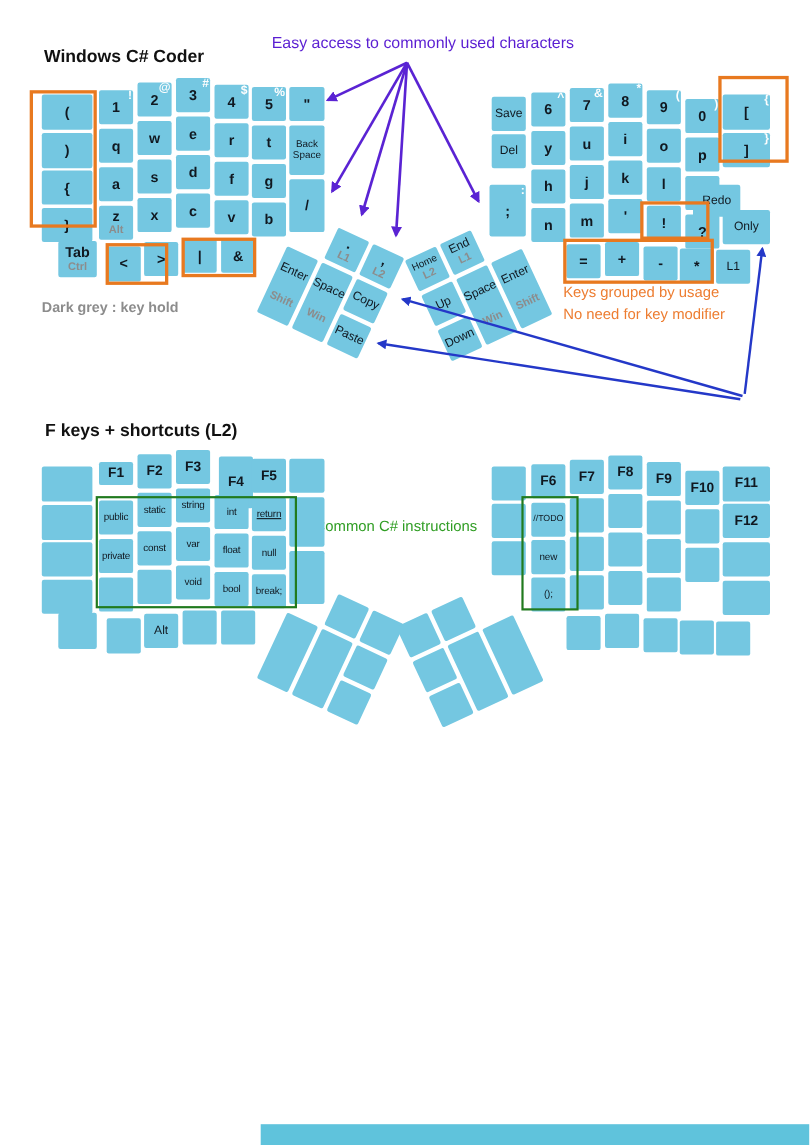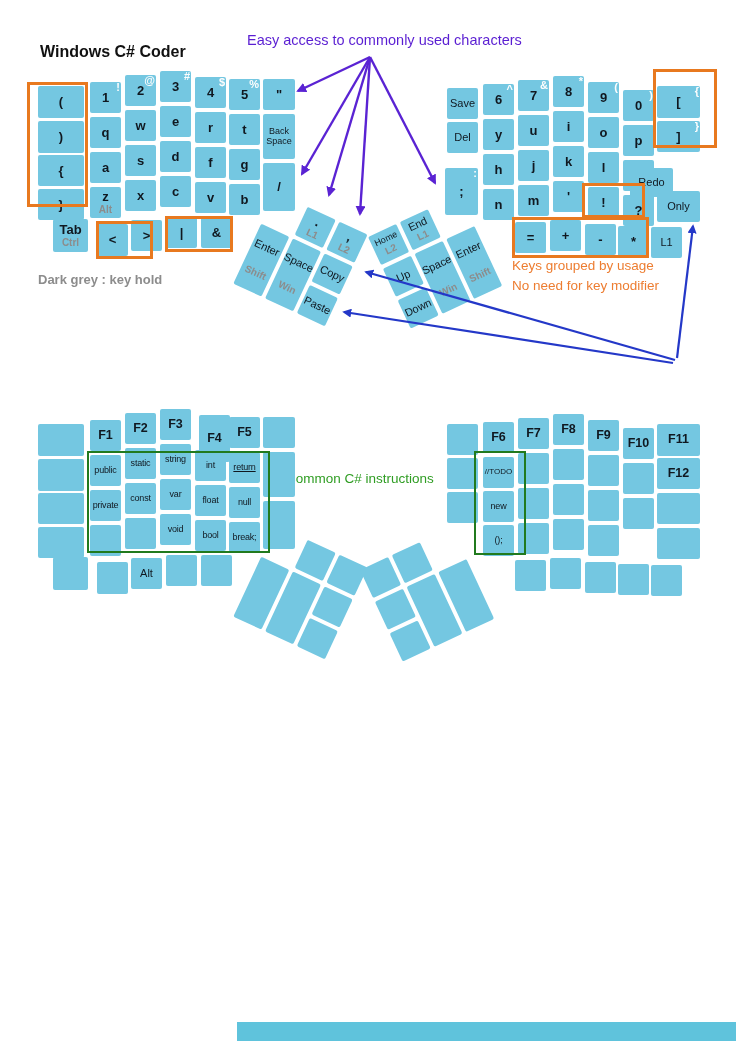--- a/index.html
+++ b/index.html
@@ -39,20 +39,21 @@
   <div class="title" style="left:40px;top:43px;">Windows C# Coder</div>
 
   <div class="ann" style="left:247px;top:32px;font-size:14.5px;color:var(--purple);">Easy access to commonly used characters</div>
 
   <div class="ann" style="left:38px;top:272px;font-size:13px;font-weight:bold;color:var(--grey);">Dark grey : key hold</div>
 
   <div class="ann" style="left:512px;top:258px;font-size:13.5px;color:var(--orange);">Keys grouped by usage</div>
   <div class="ann" style="left:512px;top:278px;font-size:13.5px;color:var(--orange);">No need for key modifier</div>
 
 
+  <div class="title" style="left:41px;top:383px;">F keys + shortcuts (L2)</div>
 
   <div class="ann" style="left:286px;top:471px;font-size:13.5px;color:var(--green-text);">Common C# instructions</div>
 
   <div class="board">
       <div class="key sym" style="left: 38px; top: 86px; width: 46px; height: 32px;">
         <span class="t">(</span>
       </div>
       <div class="key sym" style="left: 38px; top: 121px; width: 46px; height: 32px;">
         <span class="t">)</span>
       </div>
@@ -312,21 +313,21 @@
       </div>
       <div class="key sym" style="left: 38px; top: 459px; width: 46px; height: 32px;">
         <span class="t"></span>
       </div>
       <div class="key sym" style="left: 38px; top: 493px; width: 46px; height: 31px;">
         <span class="t"></span>
       </div>
       <div class="key sym" style="left: 38px; top: 527px; width: 46px; height: 31px;">
         <span class="t"></span>
       </div>
-      <div class="key fkey" style="left: 90px; top: 420px; width: 31px; height: 31px;">
+      <div class="key fkey" style="left: 90px; top: 420px; width: 31px; height: 21px;">
         <span class="t">F1</span>
       </div>
       <div class="key code" style="left: 90px; top: 455px; width: 31px; height: 31px;">
         <span class="t">public</span>
       </div>
       <div class="key code" style="left: 90px; top: 490px; width: 31px; height: 31px;">
         <span class="t">private</span>
       </div>
       <div class="key sym" style="left: 90px; top: 525px; width: 31px; height: 31px;">
         <span class="t"></span>

